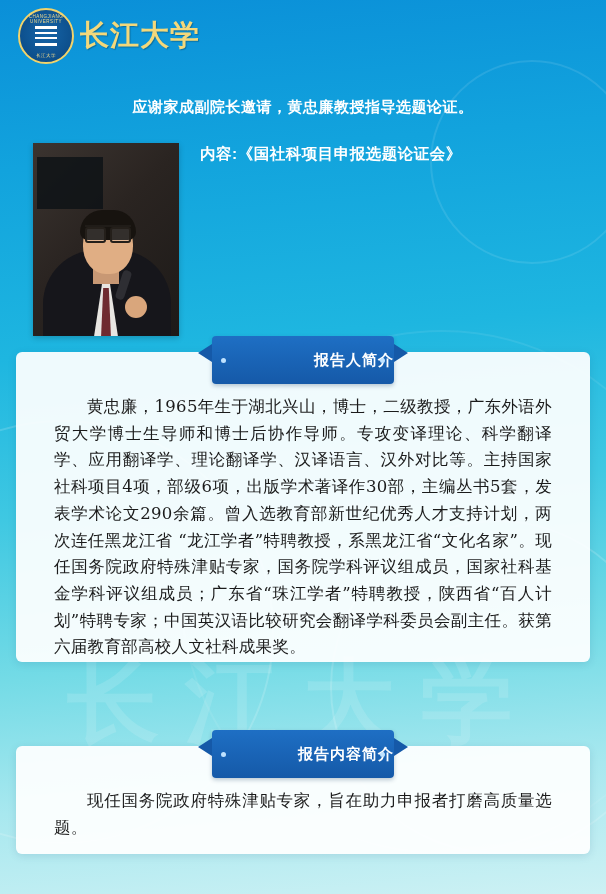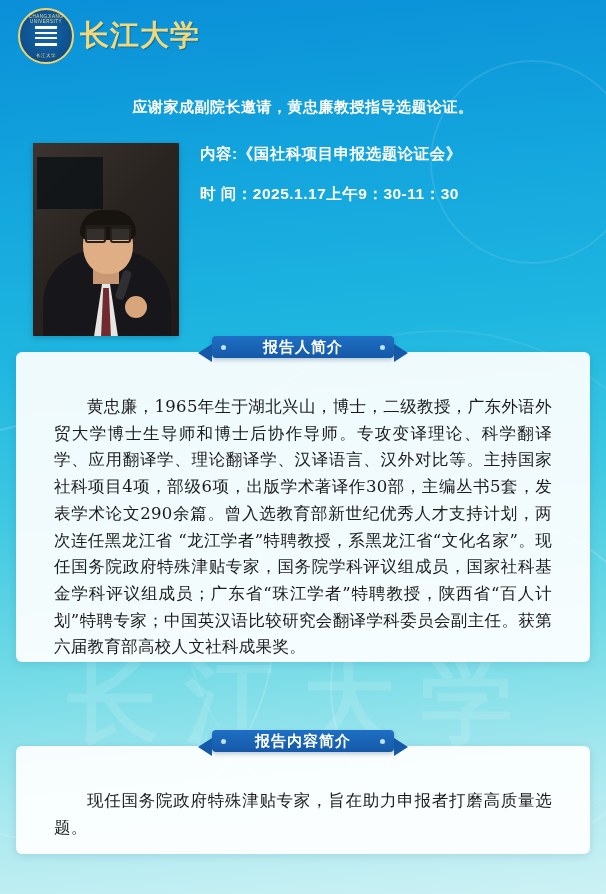--- a/index.html
+++ b/index.html
@@ -252,29 +252,29 @@
     letter-spacing: 0.5px;
     white-space: nowrap;
   }
 
   
   .banner {
     position: absolute;
     left: 50%;
     transform: translateX(-50%);
     width: 182px;
-    height: 22px;
+    height: 48px;
     background: linear-gradient(to bottom, #1e6fc4 0%, #1559a8 100%);
     color: #fff;
     font-size: 15px;
     font-weight: bold;
     letter-spacing: 1px;
     display: flex;
     align-items: center;
-    justify-content: center;
+    justify-content: flex-end;
     border-radius: 4px;
     z-index: 4;
     box-shadow: 0 2px 4px rgba(0,40,80,0.25);
   }
   .banner:before, .banner:after {
     content: "";
     position: absolute;
     top: 8px;
     width: 0; height: 0;
     border-top: 9px solid transparent;
@@ -356,21 +356,20 @@
     <div class="neck"></div>
     <div class="head"></div>
     <div class="hair"></div>
     <div class="glasses"></div>
     <div class="mic"></div>
     <div class="hand"></div>
   </div>
 
   <div class="info-list">
     <div class="row">内容:《国社科项目申报选题论证会》</div>
-    <div class="row">时 间：2025.1.17上午9：30-11：30</div>
   </div>
 
   <div class="banner" id="speaker-banner">
     <span class="dot-l"></span>
     <span>报告人简介</span>
     <span class="dot-r"></span>
   </div>
   <div class="card" id="speaker-card">
     <p>黄忠廉，1965年生于湖北兴山，博士，二级教授，广东外语外贸大学博士生导师和博士后协作导师。专攻变译理论、科学翻译学、应用翻译学、理论翻译学、汉译语言、汉外对比等。主持国家社科项目4项，部级6项，出版学术著译作30部，主编丛书5套，发表学术论文290余篇。曾入选教育部新世纪优秀人才支持计划，两次连任黑龙江省 “龙江学者”特聘教授，系黑龙江省“文化名家”。现任国务院政府特殊津贴专家，国务院学科评议组成员，国家社科基金学科评议组成员；广东省“珠江学者”特聘教授，陕西省“百人计划”特聘专家；中国英汉语比较研究会翻译学科委员会副主任。获第六届教育部高校人文社科成果奖。</p>
   </div>

